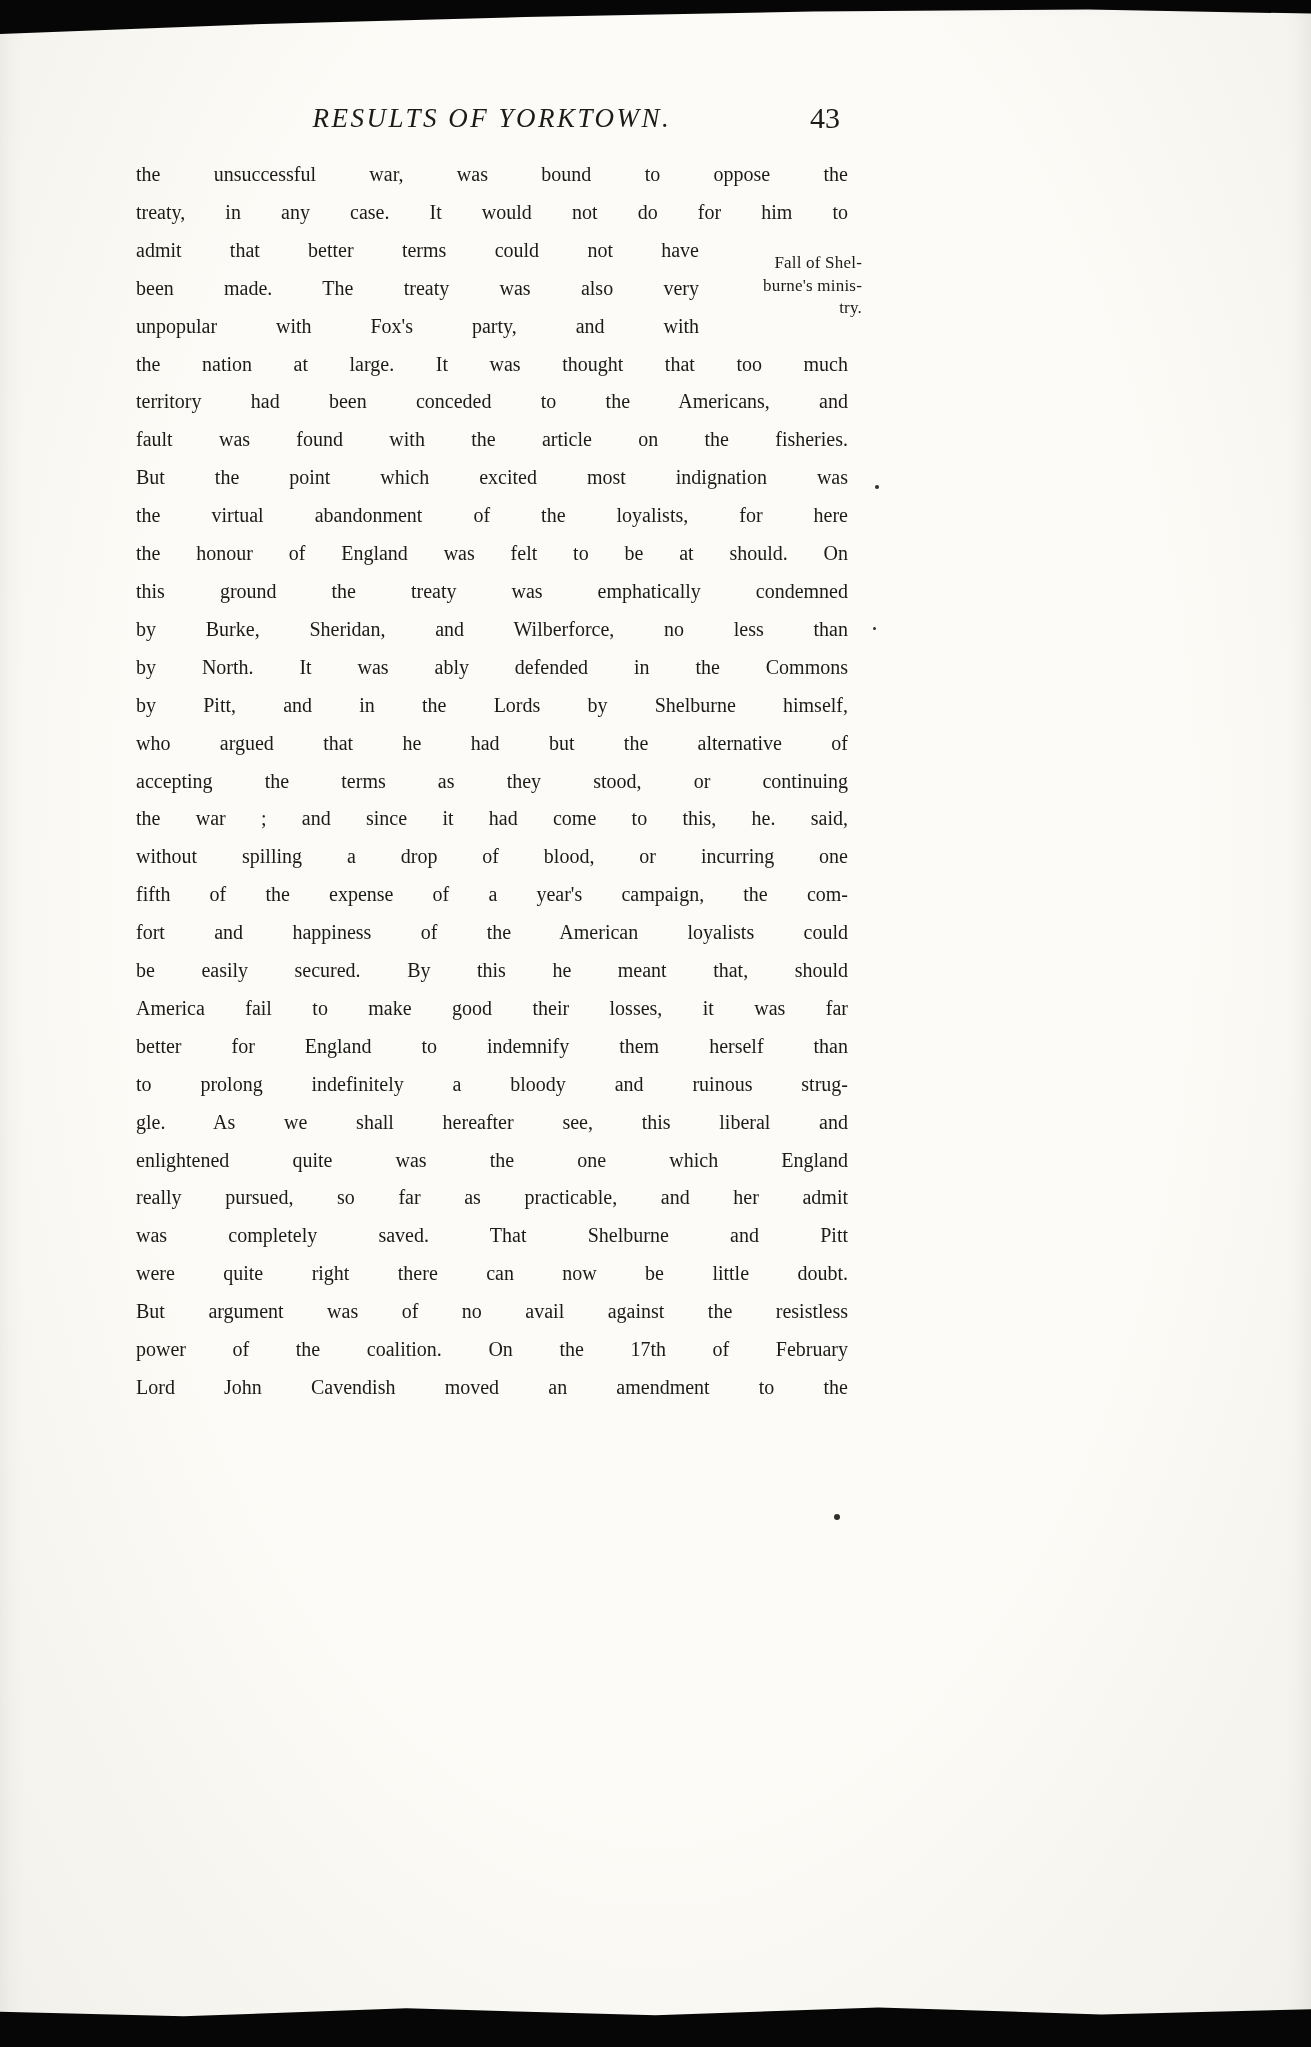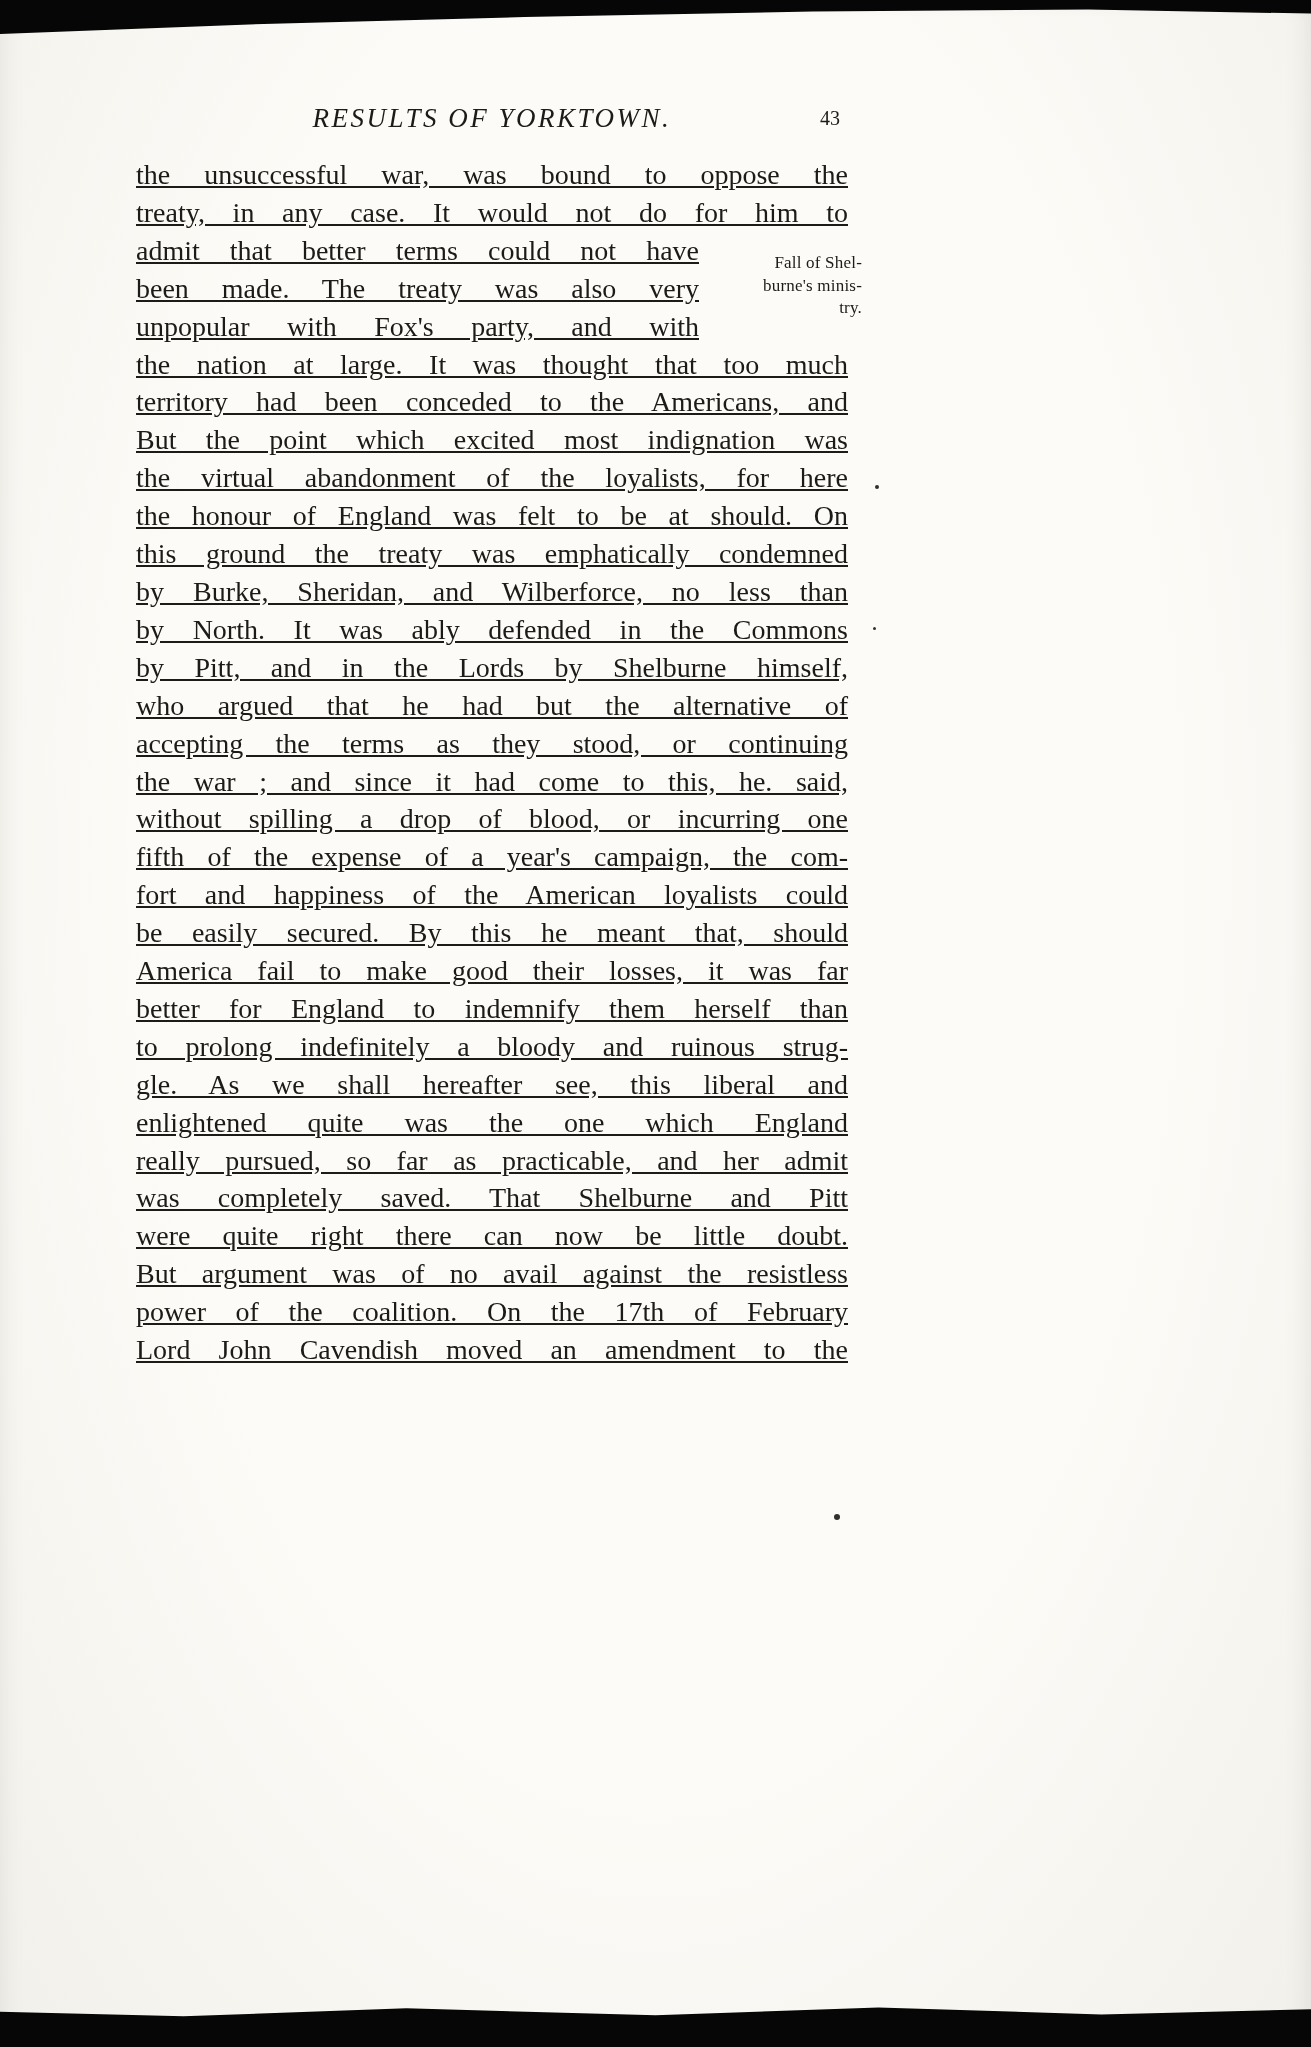--- a/index.html
+++ b/index.html
@@ -35,34 +35,33 @@
   .page-header {
     position: absolute; top: 100px; left: 136px; width: 712px; height: 36px;
   }
   .running-title {
     display: block; text-align: center;
     font-style: italic; font-size: 27px; letter-spacing: 2.5px;
     line-height: 36px;
   }
   .page-number {
     position: absolute; right: 8px; top: 0;
-    font-size: 20px; line-height: 36px; font-style: normal;
+    font-size: 30px; line-height: 36px; font-style: normal;
   }
 
   
   .body-text {
     position: absolute; top: 156px; left: 136px; width: 712px;
   }
   .line {
-    font-size: 28px;
+    font-size: 20px;
     line-height: 37.9px;
     text-align: justify;
     text-align-last: justify;
     white-space: normal;
-    text-decoration: underline;
   }
   .line-short { width: 563px; }
 
   
   .sidenote {
     position: absolute; left: 710px; top: 252px; width: 152px;
     font-size: 17px; line-height: 22.5px; text-align: right;
     letter-spacing: 0.2px;
   }
 </style>
@@ -90,20 +89,21 @@
   </aside>
 
   <main class="body-text">
     <div class="line">the unsuccessful war, was bound to oppose the</div>
     <div class="line">treaty, in any case. It would not do for him to</div>
     <div class="line line-short">admit that better terms could not have</div>
     <div class="line line-short">been made. The treaty was also very</div>
     <div class="line line-short">unpopular with Fox's party, and with</div>
     <div class="line">the nation at large. It was thought that too much</div>
     <div class="line">territory had been conceded to the Americans, and</div>
+    <div class="line">fault was found with the article on the fisheries.</div>
     <div class="line">But the point which excited most indignation was</div>
     <div class="line">the virtual abandonment of the loyalists, for here</div>
     <div class="line">the honour of England was felt to be at should. On</div>
     <div class="line">this ground the treaty was emphatically condemned</div>
     <div class="line">by Burke, Sheridan, and Wilberforce, no less than</div>
     <div class="line">by North. It was ably defended in the Commons</div>
     <div class="line">by Pitt, and in the Lords by Shelburne himself,</div>
     <div class="line">who argued that he had but the alternative of</div>
     <div class="line">accepting the terms as they stood, or continuing</div>
     <div class="line">the war ; and since it had come to this, he. said,</div>

